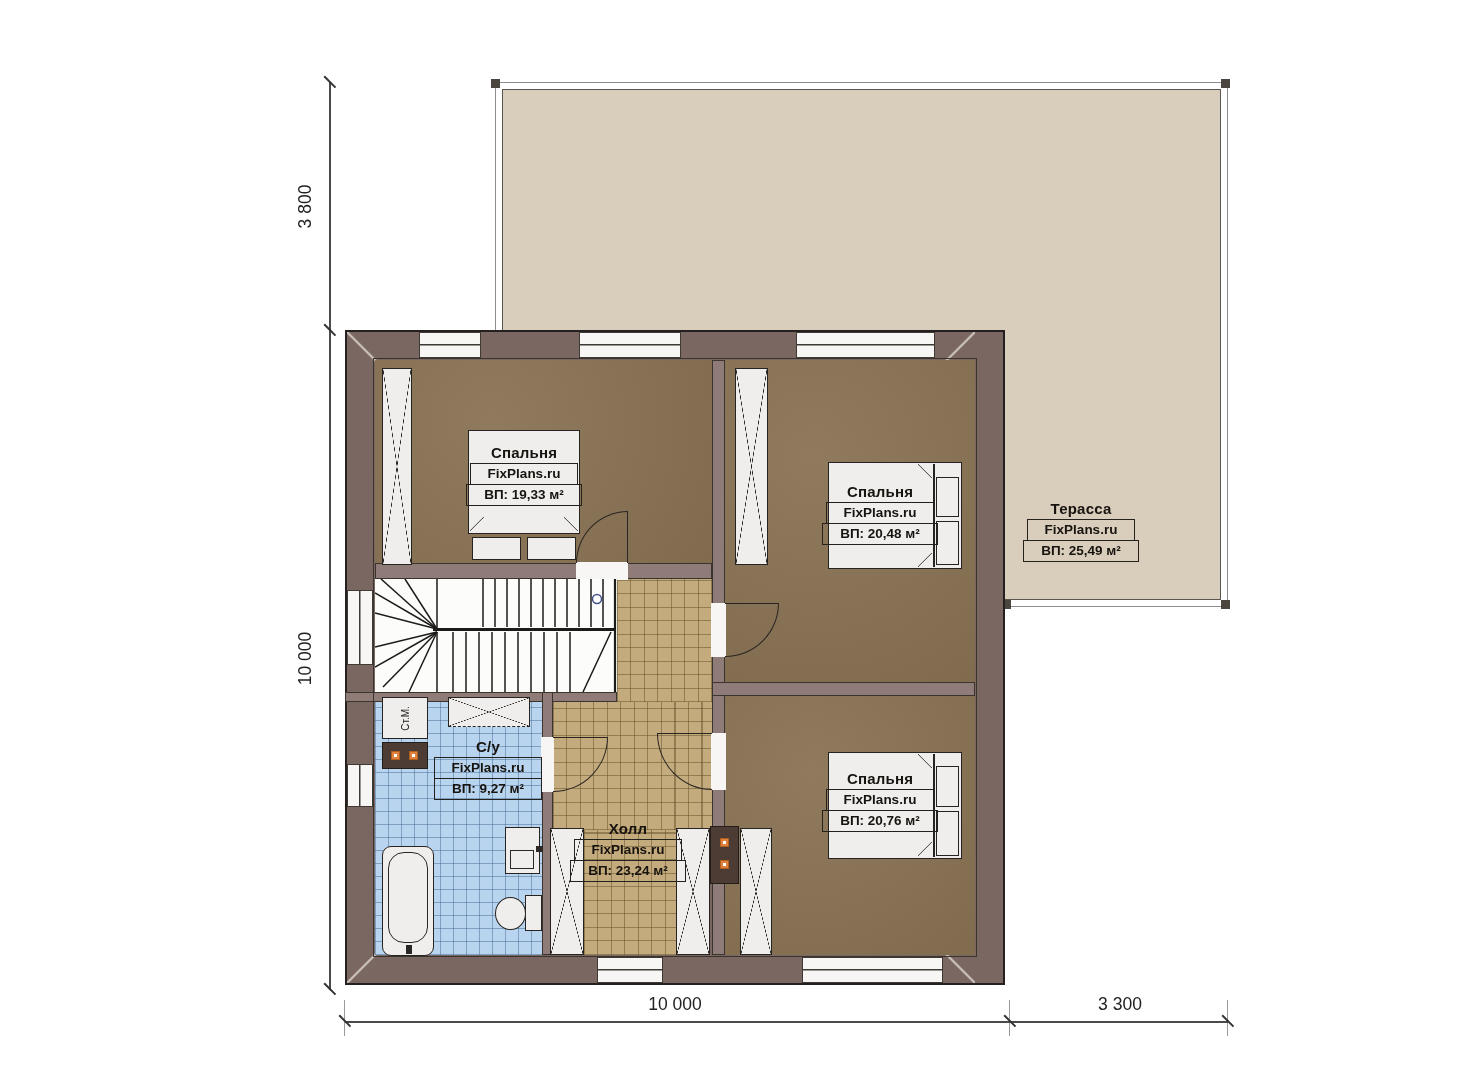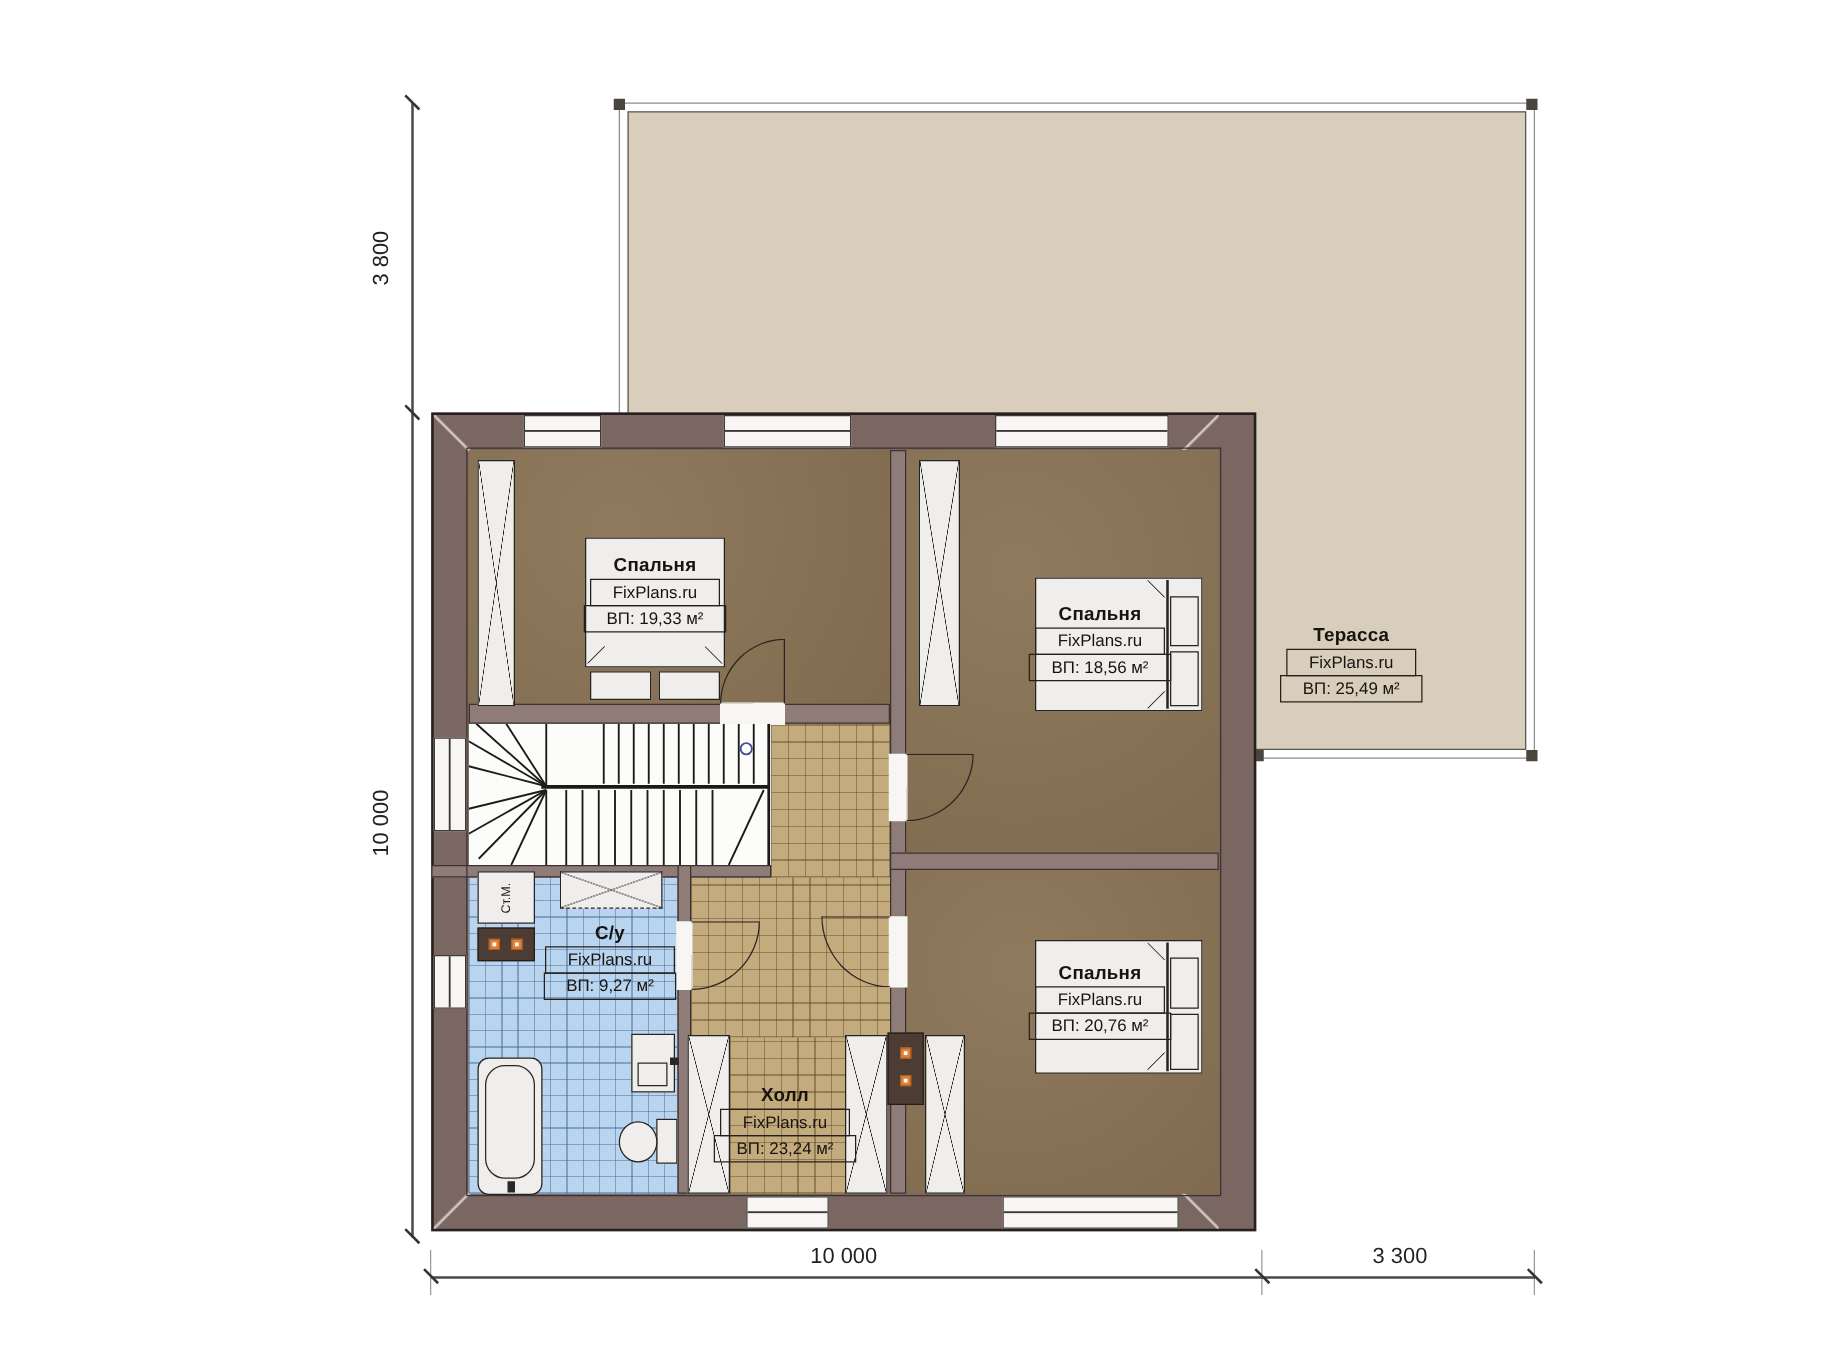--- a/index.html
+++ b/index.html
@@ -41,21 +41,21 @@
   .brownbox{background:#4c3c34;border:1.5px solid #241e1a;z-index:21;}
   .osq{width:9px;height:9px;background:#e0823c;border:1px solid #b05d20;z-index:22;}
   .osq::after{content:"";position:absolute;left:2px;top:2px;width:3px;height:3px;background:#fff;}
   .tub{border-radius:9px;z-index:20;}
   .tub-in{position:absolute;left:5px;top:5px;right:5px;bottom:12px;border:1.3px solid #2b2724;border-radius:16px;}
   .bowl{background:#efeeec;border:1.6px solid #262320;border-radius:50%;z-index:21;}
   .darkbit{background:#2b2724;z-index:22;}
   
   .room-label{display:flex;flex-direction:column;align-items:center;z-index:40;}
   .room-name{font-weight:bold;font-size:15px;color:#17130f;margin-bottom:2px;letter-spacing:.2px;}
-  .lbl-box{border:1.6px solid #24201c;padding:0px 17px;font-size:13.5px;color:#17130f;text-align:center;line-height:1.5;white-space:nowrap;}
+  .lbl-box{border:1.6px solid #24201c;padding:0px 17px;font-size:13.5px;color:#17130f;text-align:center;line-height:1.5;white-space:nowrap;font-weight:bold;}
   .lbl-box + .lbl-box{margin-top:-1.6px;}
   .vtext{font-size:10px;color:#24201c;transform:rotate(-90deg);white-space:nowrap;}
   
   .dim-line{background:#4a4a4a;z-index:30;}
   .tick{width:16px;height:1.6px;background:#333;transform:rotate(45deg);z-index:31;}
   .dim-text{font-size:17.5px;color:#222;z-index:31;white-space:nowrap;}
   .dim-text.rot{transform:rotate(-90deg);transform-origin:center;}
   .ext{background:#9a9a9a;z-index:29;}
 </style>
 </head>
@@ -206,33 +206,33 @@
   <div class="abs bowl" style="left:495px;top:897px;width:31px;height:33px;"></div>
 
   <div class="abs room-label" style="left:454px;top:444px;width:140px;">
     <div class="room-name">Спальня</div>
     <div class="lbl-box">FixPlans.ru</div>
     <div class="lbl-box">ВП: 19,33 м²</div>
   </div>
   <div class="abs room-label" style="left:810px;top:483px;width:140px;">
     <div class="room-name">Спальня</div>
     <div class="lbl-box">FixPlans.ru</div>
-    <div class="lbl-box">ВП: 18,56 м²</div>
+    <div class="lbl-box">ВП: 20,48 м²</div>
   </div>
   <div class="abs room-label" style="left:810px;top:770px;width:140px;">
     <div class="room-name">Спальня</div>
     <div class="lbl-box">FixPlans.ru</div>
     <div class="lbl-box">ВП: 20,76 м²</div>
   </div>
   <div class="abs room-label" style="left:418px;top:738px;width:140px;">
     <div class="room-name">С/у</div>
     <div class="lbl-box">FixPlans.ru</div>
     <div class="lbl-box">ВП: 9,27 м²</div>
   </div>
-  <div class="abs room-label" style="left:558px;top:868px;width:140px;">
+  <div class="abs room-label" style="left:558px;top:820px;width:140px;">
     <div class="room-name">Холл</div>
     <div class="lbl-box">FixPlans.ru</div>
     <div class="lbl-box">ВП: 23,24 м²</div>
   </div>
 
   <div class="abs dim-line" style="left:329px;top:82px;width:1.6px;height:908px;"></div>
   <div class="abs tick" style="left:322px;top:81px;"></div>
   <div class="abs tick" style="left:322px;top:329px;"></div>
   <div class="abs tick" style="left:322px;top:988px;"></div>
   <div class="abs dim-text rot" style="left:270px;top:196px;width:70px;text-align:center;">3 800</div>

